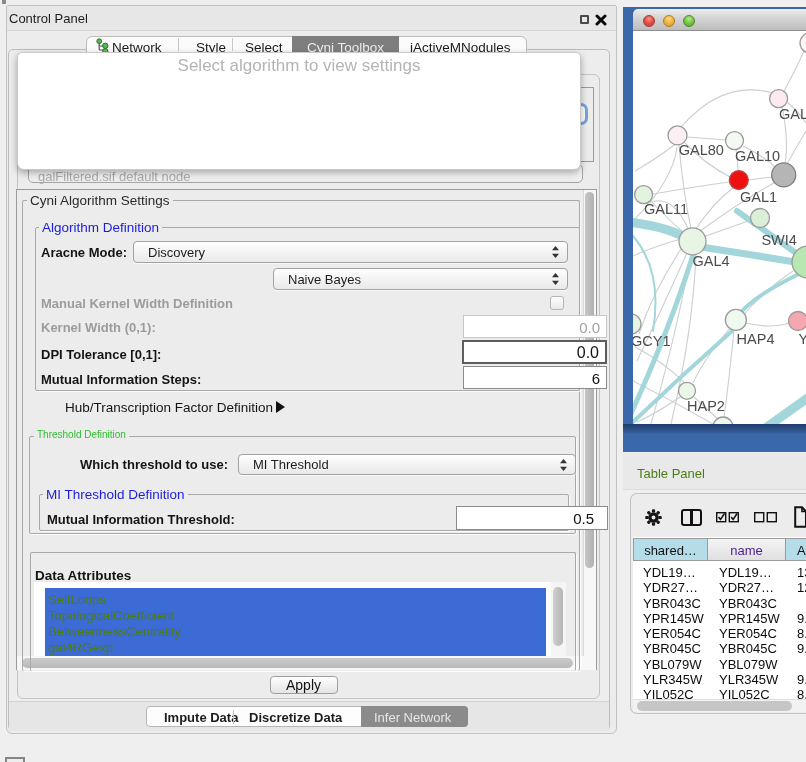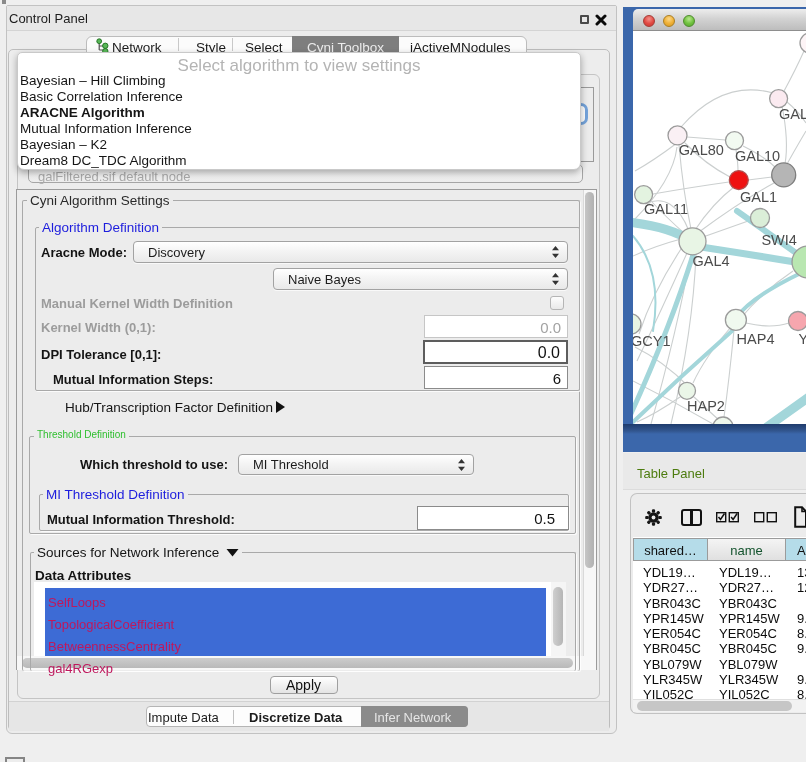--- a/index.html
+++ b/index.html
@@ -8,21 +8,21 @@
   #page { position:absolute; left:0; top:0; width:806px; height:762px; }
   .abs { position:absolute; }
   .b { font-weight:bold; }
   .lbl { font-size:13px; font-weight:bold; color:#141414; white-space:nowrap; }
   .combo { position:absolute; border:1px solid #a2a2a2; border-radius:4px;
     background:linear-gradient(#ffffff, #f4f4f4 45%, #e9e9e9);
     box-shadow:0 1px 0 rgba(255,255,255,.7); }
   .combo .ctext { position:absolute; left:14px; top:3px; font-size:13px; color:#1c1c1c; white-space:nowrap;}
   .carr { position:absolute; right:7px; top:50%; width:9px; height:14px; margin-top:-7px; }
   .tfield { position:absolute; background:#fff; font-size:15px; color:#111;
-    text-align:right; white-space:nowrap; }
+    text-align:right; white-space:nowrap;margin-left:39px; }
   .grp { position:absolute; border:1px solid #a9a9a9; border-radius:2px;
     box-shadow:inset 0 0 0 0 #fff, 1px 1px 0 rgba(255,255,255,.8); }
   .gtitle { position:absolute; top:-8px; background:#ececec; padding:0 3px; font-size:13px; white-space:nowrap;}
 </style>
 </head>
 <body>
 <div id="page">
 
   <div class="abs" style="left:2px;top:0;width:4px;height:4px;background:#8a8a8a;"></div>
 
@@ -104,85 +104,73 @@
        background:linear-gradient(#fdfdfd,#e9e9e9);"></div>
 
   <div class="lbl" style="left:41px;top:320px;position:absolute;color:#9c9c9c;">Kernel Width (0,1):</div>
   <div class="tfield" style="left:424px;top:315px;width:144px;height:23px;border:1px solid #c6c6c6;
        color:#a3a3a3;padding:3px 6px 0 0;">0.0</div>
 
   <div class="lbl" style="left:41px;top:347px;position:absolute;">DPI Tolerance [0,1]:</div>
   <div class="tfield" style="left:423px;top:340px;width:145px;height:24px;border:2px solid #5d5d5d;
        padding:2px 6px 0 0;font-size:16px;">0.0</div>
 
-  <div class="lbl" style="left:41px;top:372px;position:absolute;margin-left:12px;">Mutual Information Steps:</div>
+  <div class="lbl" style="left:41px;top:372px;position:absolute;">Mutual Information Steps:</div>
   <div class="tfield" style="left:424px;top:366px;width:144px;height:23px;border:1px solid #8b8b8b;
        padding:3px 6px 0 0;font-size:15px;">6</div>
 
   <div class="abs" style="left:41px;top:400px;font-size:13.5px;color:#141414;margin-left:24px;">Hub/Transcription Factor Definition</div>
   <svg class="abs" style="left:274px;top:400px;" width="12" height="14" viewBox="0 0 12 14">
     <path d="M2 1 L11 7 L2 13 Z" fill="#111"></path>
   </svg>
 
   <div class="grp" style="left:29px;top:436px;width:547px;height:98px;"></div>
   <div class="gtitle" style="left:34px;top:429px;font-size:10px;color:#2fbf2f;">Threshold Definition</div>
 
   <div class="lbl" style="left:80px;top:457px;position:absolute;">Which threshold to use:</div>
-  <div class="combo" style="left:238px;top:454px;width:236px;height:21px;">
+  <div class="combo" style="left:238px;top:454px;width:338px;height:21px;">
     <div class="ctext" style="top:2px;">MI Threshold</div>
     <svg class="carr" viewBox="0 0 9 14">
         <path d="M4.5 1 L8 5.2 L1 5.2 Z M4.5 13 L8 8.8 L1 8.8 Z" fill="#333"></path>
       </svg>
   </div>
 
   <div class="grp" style="left:39px;top:494px;width:530px;height:37px;"></div>
   <div class="gtitle" style="left:43px;top:487px;font-size:13.5px;color:#1d1ddd;">MI Threshold Definition</div>
 
   <div class="lbl" style="left:47px;top:512px;position:absolute;">Mutual Information Threshold:</div>
   <div class="tfield" style="left:417px;top:506px;width:152px;height:24px;border:1px solid #8b8b8b;
        padding:3px 13px 9px 0;font-size:15px;">0.5</div>
 
   <div class="grp" style="left:30px;top:552px;width:546px;height:119px;border-bottom:none;"></div>
-  <div class="gtitle" style="left:34px;top:545px;font-size:13.5px;color:#141414;">Sources for Network Inference
-    <svg width="13" height="9" viewBox="0 0 13 9" style="margin-left:3px;">
-        <path d="M0.5 1 L12.5 1 L6.5 8.5 Z" fill="#111"></path>
-      </svg>
-  </div>
   <div class="lbl" style="left:35px;top:568px;position:absolute;font-size:13.5px;">Data Attributes</div>
 
   <div class="abs" style="left:34px;top:582px;width:532px;height:74px;background:#ffffff;"></div>
   <div class="abs" style="left:45px;top:588px;width:501px;height:68px;background:#3d6bd5;"></div>
-  <div class="abs" style="left:48px;top:592px;font-size:13px;color:#be185d;line-height:22px;white-space:nowrap;">
+  <div class="abs" style="left:48px;top:592px;font-size:13px;color:#4d7c0f;line-height:16px;white-space:nowrap;">
     SelfLoops<br>TopologicalCoefficient<br>BetweennessCentrality<br>gal4RGexp</div>
   <div class="abs" style="left:551px;top:582px;width:15px;height:74px;background:#f5f5f5;"></div>
   <div class="abs" style="left:553px;top:587px;width:10px;height:59px;background:linear-gradient(90deg,#cfcfcf,#b5b5b5);border-radius:5px;"></div>
 
   <div class="abs" style="left:270px;top:676px;width:68px;height:18px;border:1px solid #9f9f9f;border-radius:4px;
        background:linear-gradient(#ffffff,#f1f1f1 50%,#e4e4e4);"></div>
   <div class="abs" style="left:286px;top:677px;font-size:14px;color:#111;">Apply</div>
 
   <div class="abs" style="left:9px;top:701px;width:600px;height:30px;background:#e6e6e6;border-top:1px solid #d2d2d2;"></div>
 
   <div class="abs" style="left:146px;top:706px;width:322px;height:21px;background:#fdfdfd;border:1px solid #b5b5b5;border-radius:4px;"></div>
   <div class="abs" style="left:361px;top:706px;width:107px;height:21px;background:#8b8b8b;border-radius:0 4px 4px 0;"></div>
-  <div class="abs" style="left:148px;top:710px;font-size:13px;font-weight:normal;color:#1c1c1c;">Impute Data</div>
+  <div class="abs" style="left:164px;top:710px;font-size:13px;font-weight:bold;color:#1c1c1c;">Impute Data</div>
   <div class="abs" style="left:233px;top:710px;width:1px;height:14px;background:#c2c2c2;"></div>
   <div class="abs" style="left:249px;top:710px;font-size:13px;font-weight:bold;color:#1c1c1c;">Discretize Data</div>
   <div class="abs" style="left:374px;top:710px;font-size:13px;color:#e6e6e6;">Infer Network</div>
 
   <div class="abs" style="left:17px;top:52px;width:564px;height:118px;background:#ffffff;
        border:1px solid #c9c9c9;border-radius:5px 5px 7px 7px;box-shadow:0 3px 7px rgba(0,0,0,0.32);"></div>
   <div class="abs" style="left:17px;top:56px;width:564px;text-align:center;font-size:17px;color:#b4b4b4;">Select algorithm to view settings</div>
-  <div class="abs" style="left:20px;top:73px;font-size:13.5px;color:#151515;line-height:16px;white-space:nowrap;">
-    Bayesian – Hill Climbing<br>
-    Basic Correlation Inference<br>
-    <span class="b">ARACNE Algorithm</span><br>
-    Mutual Information Inference<br>
-    Bayesian – K2<br>
-    Dream8 DC_TDC Algorithm</div>
 
   <div class="abs" style="left:5px;top:757px;width:20px;height:10px;border:2px solid #858585;background:#ededed;"></div>
 
   <div class="abs" style="left:623px;top:7px;width:183px;height:445px;background:#3b67ab;"></div>
 
   <div class="abs" style="left:633px;top:9px;width:173px;height:22px;border-radius:5px 0 0 0;
        background:linear-gradient(#ededed,#d3d3d3 45%,#bdbdbd);border-bottom:1px solid #8e8e8e;"></div>
   <div class="abs" style="left:643px;top:15px;width:12px;height:12px;border-radius:50%;
        background:radial-gradient(circle at 50% 30%, #f2918a 0%, #e14942 55%, #c93a34 100%);border:0.5px solid #a53c36;"></div>
   <div class="abs" style="left:663px;top:15px;width:12px;height:12px;border-radius:50%;
@@ -308,21 +296,21 @@
   <svg class="abs" style="left:794px;top:506px;" width="12" height="22" viewBox="0 0 12 22">
     <path d="M1.2 1.2 L8 1.2 L12 5.5 L12 20.8 L1.2 20.8 Z" fill="#ececec" stroke="#111" stroke-width="2"></path>
     <path d="M8 1.2 L8 5.5 L12 5.5" fill="none" stroke="#111" stroke-width="1.6"></path>
   </svg>
 
   <div class="abs" style="left:633px;top:537px;width:173px;height:163px;background:#ffffff;overflow:hidden;"></div>
   <div class="abs" style="left:633px;top:538px;width:75px;height:23px;background:#b5dce9;border:1px solid #9b9b9b;"></div>
   <div class="abs" style="left:707px;top:538px;width:79px;height:23px;background:linear-gradient(#f4f4f4,#e0e0e0);border:1px solid #9b9b9b;"></div>
   <div class="abs" style="left:785px;top:538px;width:21px;height:23px;background:#b5dce9;border:1px solid #9b9b9b;border-right:none;"></div>
   <div class="abs" style="left:633px;top:543px;width:75px;text-align:center;font-size:13px;color:#111;">shared…</div>
-  <div class="abs" style="left:707px;top:543px;width:79px;text-align:center;font-size:13px;color:#14532d;">name</div>
+  <div class="abs" style="left:707px;top:543px;width:79px;text-align:center;font-size:13px;color:#4c1d95;">name</div>
   <div class="abs" style="left:797px;top:543px;font-size:13px;color:#111;">A</div>
   <div class="abs" style="left:643px;top:565px;font-size:13px;color:#0c0c0c;line-height:15.3px;white-space:nowrap;">
     YDL19…<br>YDR27…<br>YBR043C<br>YPR145W<br>YER054C<br>YBR045C<br>YBL079W<br>YLR345W<br>YIL052C</div>
   <div class="abs" style="left:719px;top:565px;font-size:13px;color:#0c0c0c;line-height:15.3px;white-space:nowrap;">
     YDL19…<br>YDR27…<br>YBR043C<br>YPR145W<br>YER054C<br>YBR045C<br>YBL079W<br>YLR345W<br>YIL052C</div>
   <div class="abs" style="left:797px;top:565px;font-size:13px;color:#0c0c0c;line-height:15.3px;white-space:nowrap;">
     13<br>12<br>&nbsp;<br>9.<br>8.<br>9.<br>&nbsp;<br>9.<br>8.</div>
 
   <div class="abs" style="left:633px;top:699px;width:173px;height:13px;background:#f2f2f2;border-top:1px solid #e0e0e0;"></div>
   <div class="abs" style="left:637px;top:701px;width:155px;height:10px;background:#c6c6c6;border-radius:5px;"></div>

